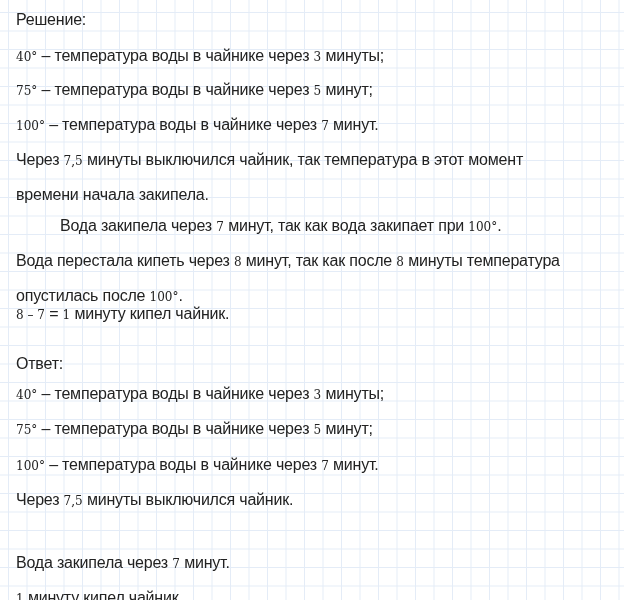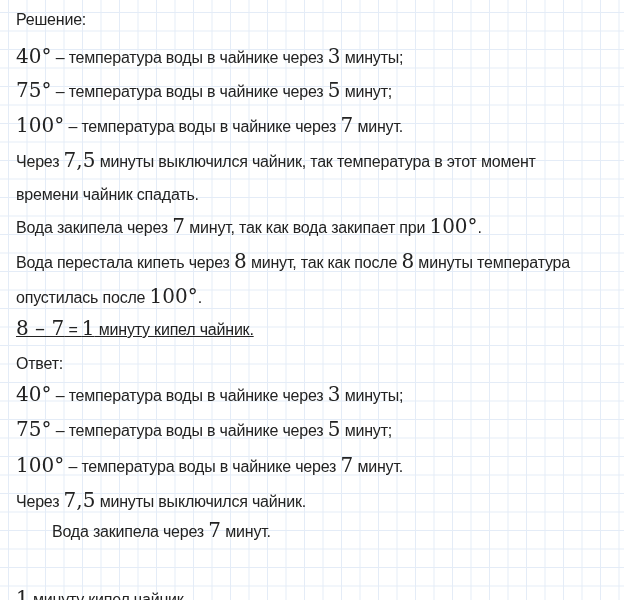--- a/index.html
+++ b/index.html
@@ -13,40 +13,40 @@
     background-position: 8px 12px;
     font-family: "Liberation Sans", sans-serif;
     color: #222222;
     position: relative;
   }
   .doc { position: absolute; left: 16px; top: 0; width: 600px; }
   .line {
     position: absolute; left: 0; white-space: nowrap;
     font-size: 16px; line-height: 20px; letter-spacing: -0.2px;
   }
-  .m { font-family: "DejaVu Serif", serif; font-size: 20px; letter-spacing: 0; }
+  .m { font-family: "DejaVu Serif", serif; font-size: 12px; letter-spacing: 0; }
 </style>
 </head>
 <body>
 
 <div class="doc">
   <div class="line" style="top:10px">Решение:</div>
   <div id="sol">
       <div class="line" style="top: 46px;"><span class="m">40°</span><span> – температура воды в чайнике через </span><span class="m">3</span><span> минуты;</span></div>
       <div class="line" style="top: 80px;"><span class="m">75°</span><span> – температура воды в чайнике через </span><span class="m">5</span><span> минут;</span></div>
       <div class="line" style="top: 115px;"><span class="m">100°</span><span> – температура воды в чайнике через </span><span class="m">7</span><span> минут.</span></div>
       <div class="line" style="top: 150px;"><span>Через </span><span class="m">7,5</span><span> минуты выключился чайник, так температура в этот момент</span></div>
-      <div class="line" style="top: 185px;"><span>времени чайник спадать.</span></div>
-      <div class="line" style="top: 216px;"><span>Вода закипела через </span><span class="m">7</span><span> минут, так как вода закипает при </span><span class="m">100°</span><span>.</span></div>
+      <div class="line" style="top: 185px;"><span>времени начала закипела.</span></div>
+      <div class="line" style="top: 216px; margin-left: 44px;"><span>Вода закипела через </span><span class="m">7</span><span> минут, так как вода закипает при </span><span class="m">100°</span><span>.</span></div>
       <div class="line" style="top: 251px; text-align: right;"><span>Вода перестала кипеть через </span><span class="m">8</span><span> минут, так как после </span><span class="m">8</span><span> минуты температура</span></div>
       <div class="line" style="top: 286px;"><span>опустилась после </span><span class="m">100°</span><span>.</span></div>
-      <div class="line" style="top: 318px; text-decoration: underline;"><span class="m">8 – 7</span><span> = </span><span class="m">1</span><span> минуту кипел чайник.</span></div>
+      <div class="line" style="top: 304px;"><span class="m">8 – 7</span><span> = </span><span class="m">1</span><span> минуту кипел чайник.</span></div>
     </div>
   <div class="line" style="top:354px">Ответ:</div>
   <div id="ans">
       <div class="line" style="top: 384px;"><span class="m">40°</span><span> – температура воды в чайнике через </span><span class="m">3</span><span> минуты;</span></div>
       <div class="line" style="top: 419px;"><span class="m">75°</span><span> – температура воды в чайнике через </span><span class="m">5</span><span> минут;</span></div>
       <div class="line" style="top: 455px;"><span class="m">100°</span><span> – температура воды в чайнике через </span><span class="m">7</span><span> минут.</span></div>
       <div class="line" style="top: 490px;"><span>Через </span><span class="m">7,5</span><span> минуты выключился чайник.</span></div>
-      <div class="line" style="top: 520px; margin-left: 36px;"><span>Вода закипела через </span><span class="m">7</span><span> минут.</span></div>
+      <div class="line" style="top: 553px;"><span>Вода закипела через </span><span class="m">7</span><span> минут.</span></div>
       <div class="line" style="top: 588px;"><span class="m">1</span><span> минуту кипел чайник.</span></div>
     </div>
 </div>
 
 </body></html>

